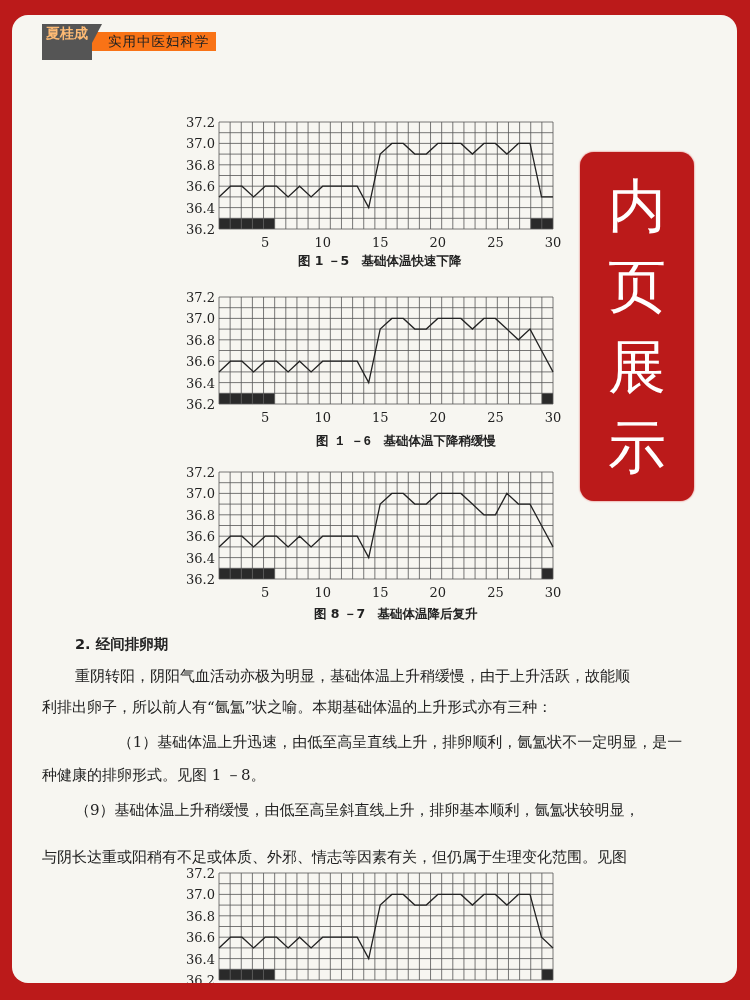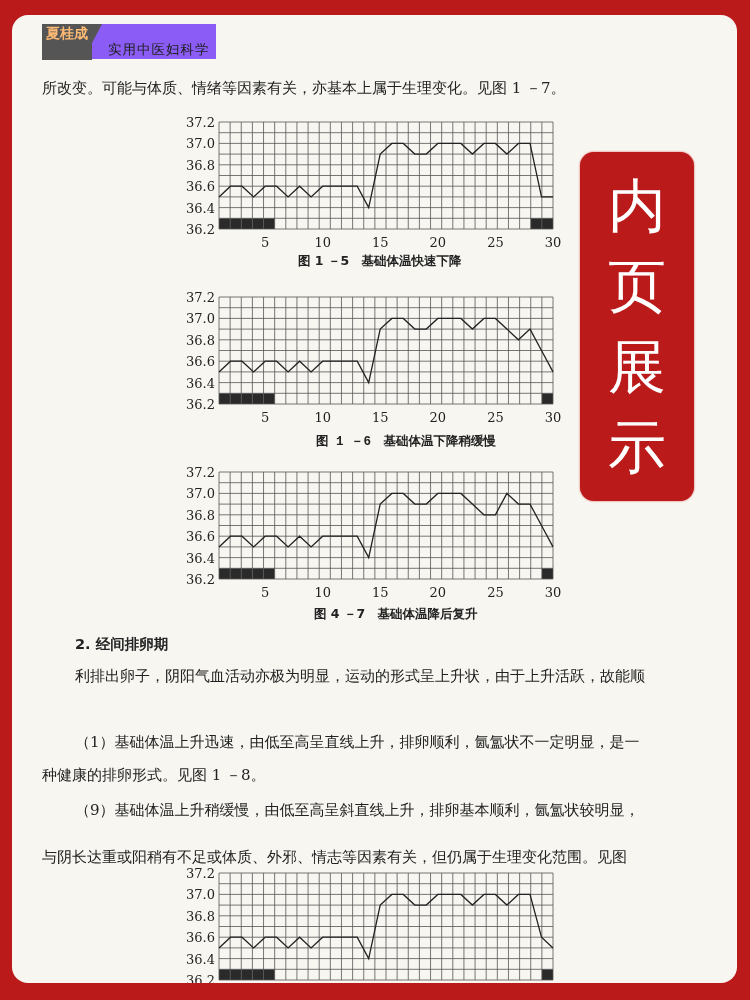--- a/index.html
+++ b/index.html
@@ -1,40 +1,39 @@
 <!DOCTYPE html>
 <html><head>
 <meta charset="utf-8">
 <style>
   html, body { margin:0; padding:0; }
   body { width:750px; height:1000px; background:#bb1a1a; position:relative; overflow:hidden; font-family:"DejaVu Serif","Liberation Serif",serif; }
   .page { position:absolute; left:12px; top:15px; width:725px; height:968px; background:#f7f6f1; border-radius:16px; overflow:hidden; }
   .running-head { position:absolute; left:30px; top:17px; height:19px; display:flex; align-items:center; }
   .rh-author { background:#555; color:#fdba74; font-size:14px; font-weight:bold; padding:0 4px 0 4px; height:36px; line-height:19px; position:relative; }
   .rh-author::after { content:""; position:absolute; right:-10px; top:0; border-top:19px solid #555; border-right:10px solid transparent; }
-  .rh-title { background:#8b5cf6; color:#222; font-size:13.5px; height:19px; line-height:19px; padding:16px 6px 0 16px; font-family:"DejaVu Sans","Liberation Sans",sans-serif; letter-spacing:1px;text-align:right; }
+  .rh-title { background:#f97316; color:#222; font-size:13.5px; height:19px; line-height:19px; padding:0 6px 0 16px; font-family:"DejaVu Sans","Liberation Sans",sans-serif; letter-spacing:1px;text-align:right; }
   .para { position:absolute; left:30px; width:650px; font-size:15px; color:#222; line-height:20px; white-space:nowrap; }
   .heading { font-weight:bold; font-family:"DejaVu Sans","Liberation Sans",sans-serif; font-size:14.5px; }
   .chart { position:absolute; }
   .chart svg { display:block; overflow:visible; }
   .caption { position:absolute; font-family:"DejaVu Sans","Liberation Sans",sans-serif; font-size:12.5px; font-weight:bold; color:#222; white-space:nowrap;padding-left:39px; }
   .badge { position:absolute; left:568px; top:137px; width:114px; height:349px; background:#bb1a1a; border-radius:14px; box-shadow:0 0 2px #d44; display:flex; flex-direction:column; align-items:center; justify-content:space-around; padding:14px 0; box-sizing:border-box; }
   .badge span { color:#fff; font-size:58px; font-family:"DejaVu Serif","Liberation Serif",serif; line-height:1; }
 </style>
 </head>
 <body>
 
 <div class="page">
 
   <div class="running-head">
     <span class="rh-author">夏桂成</span>
     <span class="rh-title">实用中医妇科学</span>
   </div>
 
-  <div class="para" style="top:63px;">所改变。可能与体质、情绪等因素有关，亦基本上属于生理变化。见图 1 －7。</div>
 
   <div class="chart" style="left:165px; top:97px;">
       <svg width="396" height="141">
         <rect x="42" y="106.3" width="11.133333333333333" height="10.7" fill="#2a2a2a"></rect>
         <rect x="53.13333333333333" y="106.3" width="11.133333333333333" height="10.7" fill="#2a2a2a"></rect>
         <rect x="64.26666666666667" y="106.3" width="11.133333333333333" height="10.7" fill="#2a2a2a"></rect>
         <rect x="75.4" y="106.3" width="11.133333333333333" height="10.7" fill="#2a2a2a"></rect>
         <rect x="86.53333333333333" y="106.3" width="11.133333333333333" height="10.7" fill="#2a2a2a"></rect>
         <rect x="353.73333333333335" y="106.3" width="11.133333333333333" height="10.7" fill="#2a2a2a"></rect>
         <rect x="364.8666666666667" y="106.3" width="11.133333333333333" height="10.7" fill="#2a2a2a"></rect>
@@ -228,25 +227,26 @@
         <text x="38" y="15" text-anchor="end" font-size="13" fill="#222" font-family="DejaVu Serif, serif">37.2</text>
         <text x="88.06896551724138" y="135" text-anchor="middle" font-size="13" fill="#222" font-family="DejaVu Serif, serif">5</text>
         <text x="145.6551724137931" y="135" text-anchor="middle" font-size="13" fill="#222" font-family="DejaVu Serif, serif">10</text>
         <text x="203.24137931034483" y="135" text-anchor="middle" font-size="13" fill="#222" font-family="DejaVu Serif, serif">15</text>
         <text x="260.82758620689657" y="135" text-anchor="middle" font-size="13" fill="#222" font-family="DejaVu Serif, serif">20</text>
         <text x="318.41379310344826" y="135" text-anchor="middle" font-size="13" fill="#222" font-family="DejaVu Serif, serif">25</text>
         <text x="376" y="135" text-anchor="middle" font-size="13" fill="#222" font-family="DejaVu Serif, serif">30</text>
         <polyline points="42.0,84.9 53.5,74.2 65.0,74.2 76.6,84.9 88.1,74.2 99.6,74.2 111.1,84.9 122.6,74.2 134.1,84.9 145.7,74.2 157.2,74.2 168.7,74.2 180.2,74.2 191.7,95.6 203.2,42.1 214.8,31.4 226.3,31.4 237.8,42.1 249.3,42.1 260.8,31.4 272.3,31.4 283.9,31.4 295.4,42.1 306.9,52.8 318.4,52.8 329.9,31.4 341.4,42.1 353.0,42.1 364.5,63.5 376.0,84.9" fill="none" stroke="#222222" stroke-width="1.3"></polyline>
       </svg>
     </div>
-  <div class="caption" style="left:263px; top:591px;">图 4 －7　基础体温降后复升</div>
+  <div class="caption" style="left:263px; top:591px;">图 8 －7　基础体温降后复升</div>
 
   <div class="para heading" style="top:619px; left:63px;">2. 经间排卵期</div>
-  <div class="para" style="top:651px; left:63px;">利排出卵子，阴阳气血活动亦极为明显，运动的形式呈上升状，由于上升活跃，故能顺</div>
-  <div class="para" style="top:717px; left:63px;">（1）基础体温上升迅速，由低至高呈直线上升，排卵顺利，氤氲状不一定明显，是一</div>
+  <div class="para" style="top:651px; left:63px;">重阴转阳，阴阳气血活动亦极为明显，基础体温上升稍缓慢，由于上升活跃，故能顺</div>
+  <div class="para" style="top:682px;">利排出卵子，所以前人有“氤氲”状之喻。本期基础体温的上升形式亦有三种：</div>
+  <div class="para" style="top:717px; left:63px;text-align:center;">（1）基础体温上升迅速，由低至高呈直线上升，排卵顺利，氤氲状不一定明显，是一</div>
   <div class="para" style="top:750px;">种健康的排卵形式。见图 1 －8。</div>
   <div class="para" style="top:785px; left:63px;">（9）基础体温上升稍缓慢，由低至高呈斜直线上升，排卵基本顺利，氤氲状较明显，</div>
   <div class="para" style="top:816px;margin-top:16px;">与阴长达重或阳稍有不足或体质、外邪、情志等因素有关，但仍属于生理变化范围。见图</div>
 
   <div class="chart" style="left:165px; top:848px;">
       <svg width="396" height="141">
         <rect x="42" y="106.3" width="11.133333333333333" height="10.7" fill="#2a2a2a"></rect>
         <rect x="53.13333333333333" y="106.3" width="11.133333333333333" height="10.7" fill="#2a2a2a"></rect>
         <rect x="64.26666666666667" y="106.3" width="11.133333333333333" height="10.7" fill="#2a2a2a"></rect>
         <rect x="75.4" y="106.3" width="11.133333333333333" height="10.7" fill="#2a2a2a"></rect>

